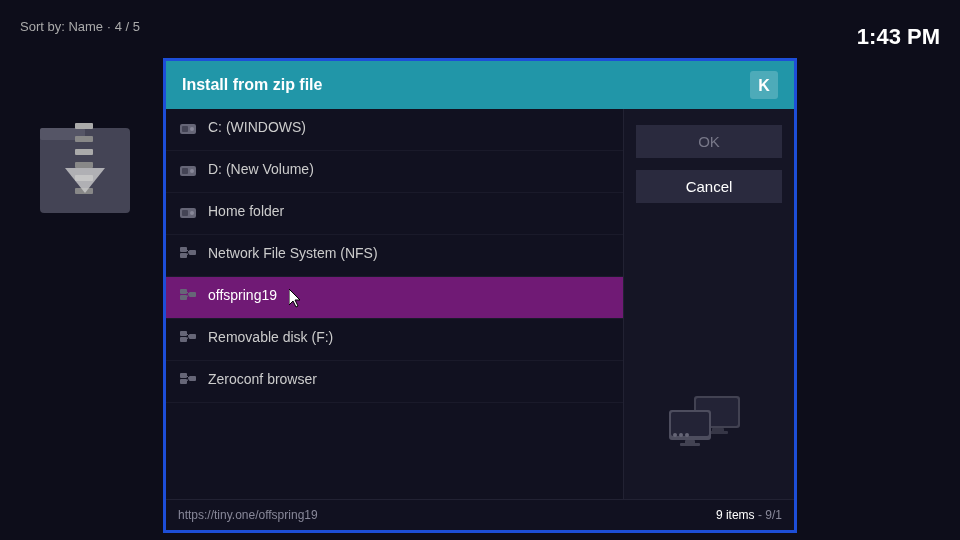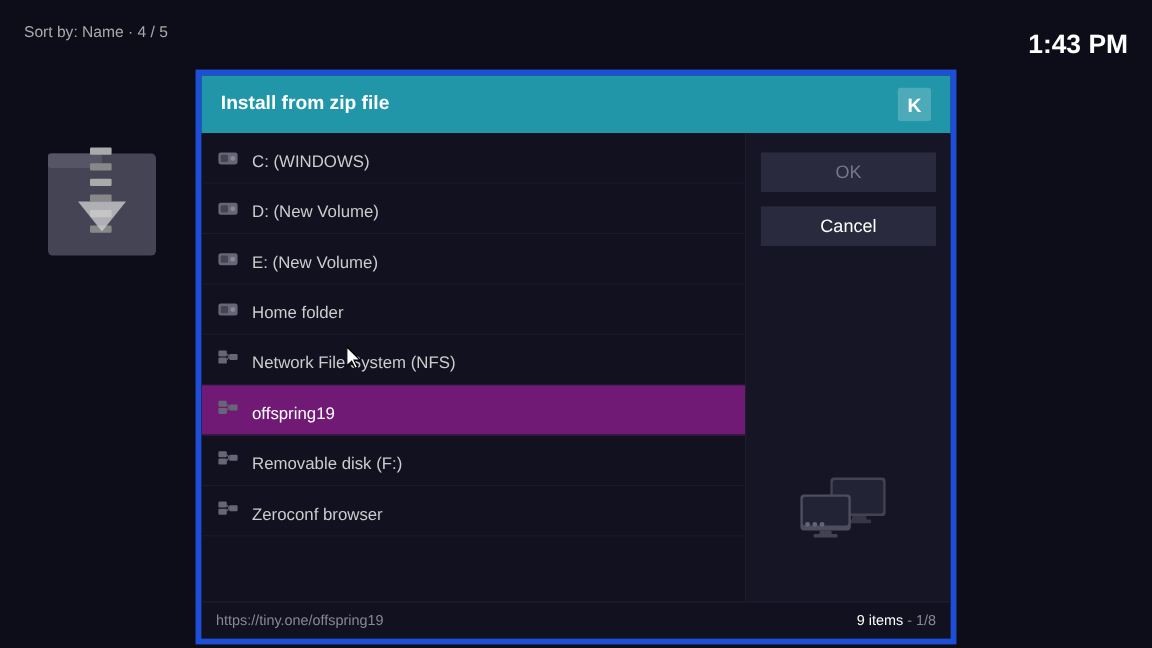--- a/index.html
+++ b/index.html
@@ -65,21 +65,21 @@
       justify-content: center;
     }
 
     
     .dialog {
       position: absolute;
       top: 58px;
       left: 163px;
       width: 634px;
       background: #1c1c2e;
-      border: 5px solid #1d4ed8;
+      border: 3px solid #1d4ed8;
     }
 
     .dialog-header {
       background: #2196a8;
       padding: 10px 16px;
       display: flex;
       align-items: center;
       justify-content: space-between;
     }
 
@@ -107,21 +107,21 @@
     }
     .file-list::-webkit-scrollbar-track {
       background: #111120;
     }
     .file-list::-webkit-scrollbar-thumb {
       background: #444466;
     }
 
     .file-item {
       display: flex;
-      align-items: flex-end;
+      align-items: flex-start;
       padding: 10px 12px;
       color: #cccccc;
       font-size: 14px;
       cursor: pointer;
       border-bottom: 1px solid #1a1a2a;
       min-height: 42px;
     }
 
     .file-item.selected {
       background: #701a75;
@@ -288,30 +288,20 @@
           <span>D: (New Volume)</span>
         </div>
         <div class="file-item">
           <div class="file-item-icon">
             <svg width="18" height="18" viewBox="0 0 18 18">
         <rect x="1" y="4" width="16" height="10" rx="2" fill="#666677"></rect>
         <rect x="3" y="6" width="6" height="6" rx="1" fill="#444455"></rect>
         <circle cx="13" cy="9" r="2" fill="#888899"></circle>
       </svg>
           </div>
-          <span>E: (New Volume)</span>
-        </div>
-        <div class="file-item">
-          <div class="file-item-icon">
-            <svg width="18" height="18" viewBox="0 0 18 18">
-        <rect x="1" y="4" width="16" height="10" rx="2" fill="#666677"></rect>
-        <rect x="3" y="6" width="6" height="6" rx="1" fill="#444455"></rect>
-        <circle cx="13" cy="9" r="2" fill="#888899"></circle>
-      </svg>
-          </div>
           <span>Home folder</span>
         </div>
         <div class="file-item">
           <div class="file-item-icon">
             <svg width="18" height="18" viewBox="0 0 18 18">
         <rect x="1" y="1" width="7" height="5" rx="1" fill="#666677"></rect>
         <rect x="1" y="7" width="7" height="5" rx="1" fill="#666677"></rect>
         <rect x="10" y="4" width="7" height="5" rx="1" fill="#666677"></rect>
         <line x1="8" y1="4" x2="10" y2="6" stroke="#666677" stroke-width="1"></line>
         <line x1="8" y1="9" x2="10" y2="6" stroke="#666677" stroke-width="1"></line>
@@ -383,20 +373,20 @@
         </svg>
       </div>
     </div>
   </div>
 
   <div class="dialog-footer">
     <span class="footer-url">https://tiny.one/offspring19</span>
     <span class="footer-items">
       <span class="count">9 items</span>
       <span> - </span>
-      <span>1/8</span>
+      <span>9/1</span>
     </span>
   </div>
 </div>
 
 <svg class="cursor" style="left:289px;top:289px;" viewBox="0 0 16 20" xmlns="http://www.w3.org/2000/svg">
   <path d="M0 0 L0 16 L4 12 L7 18 L9 17 L6 11 L11 11 Z" fill="white" stroke="black" stroke-width="1"></path>
 </svg>
 
 </body></html>

